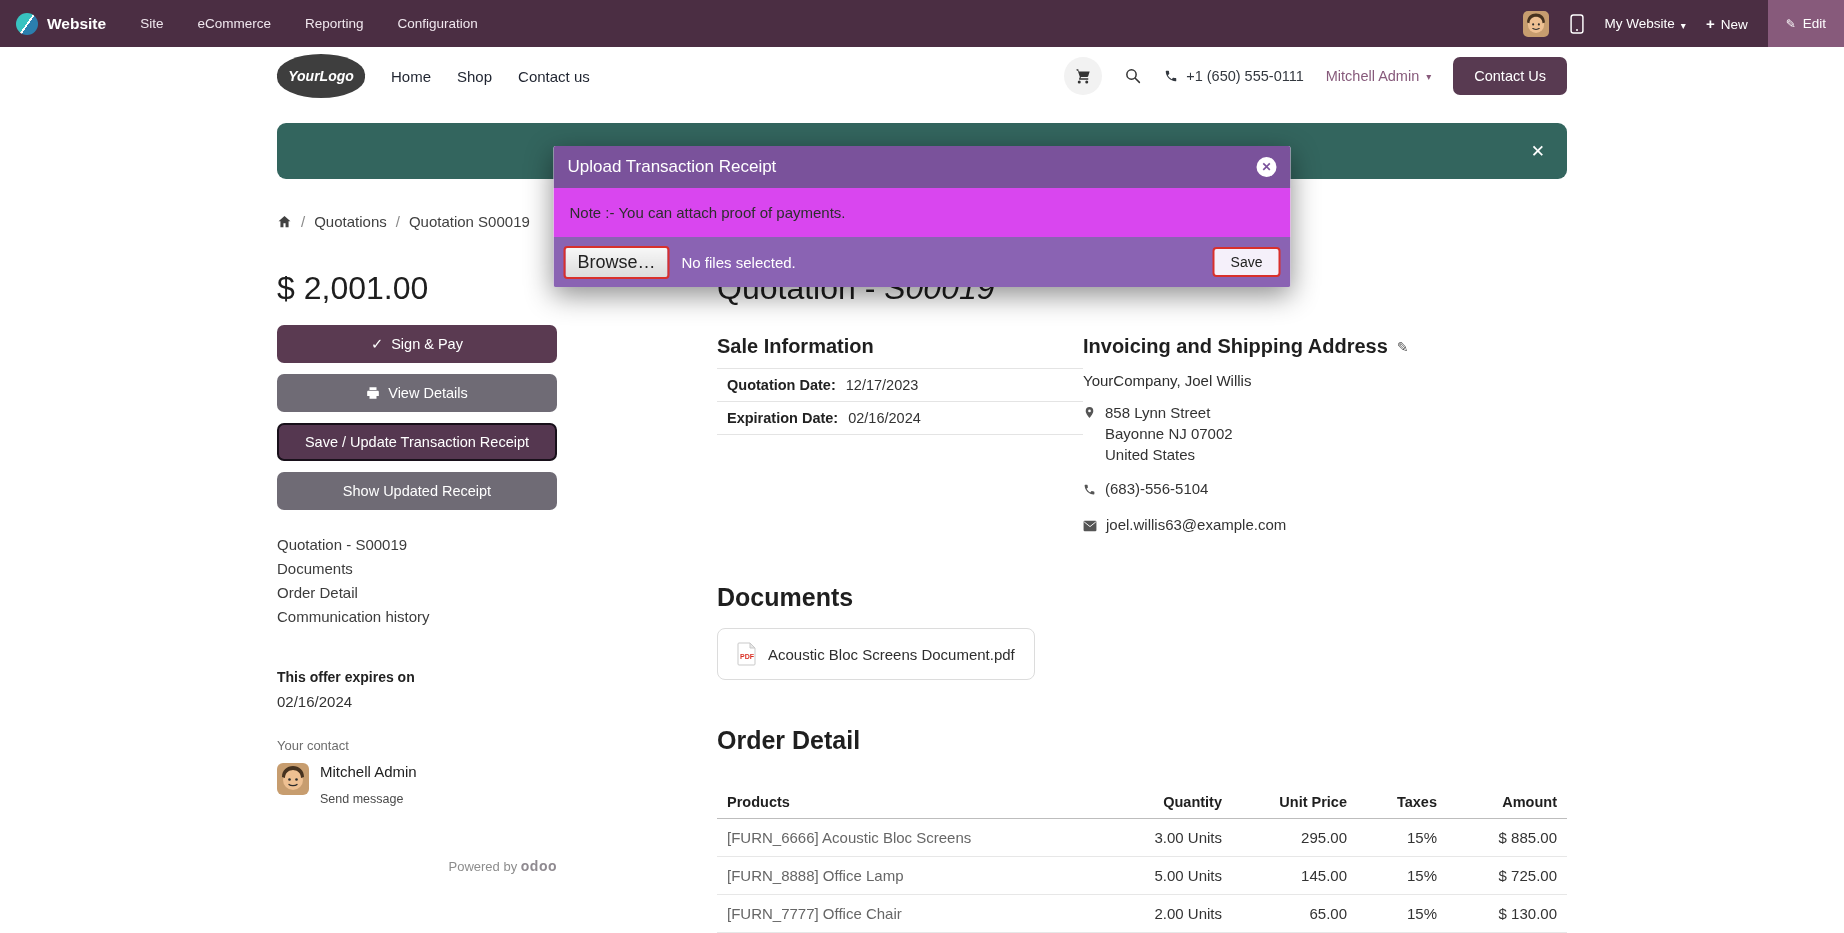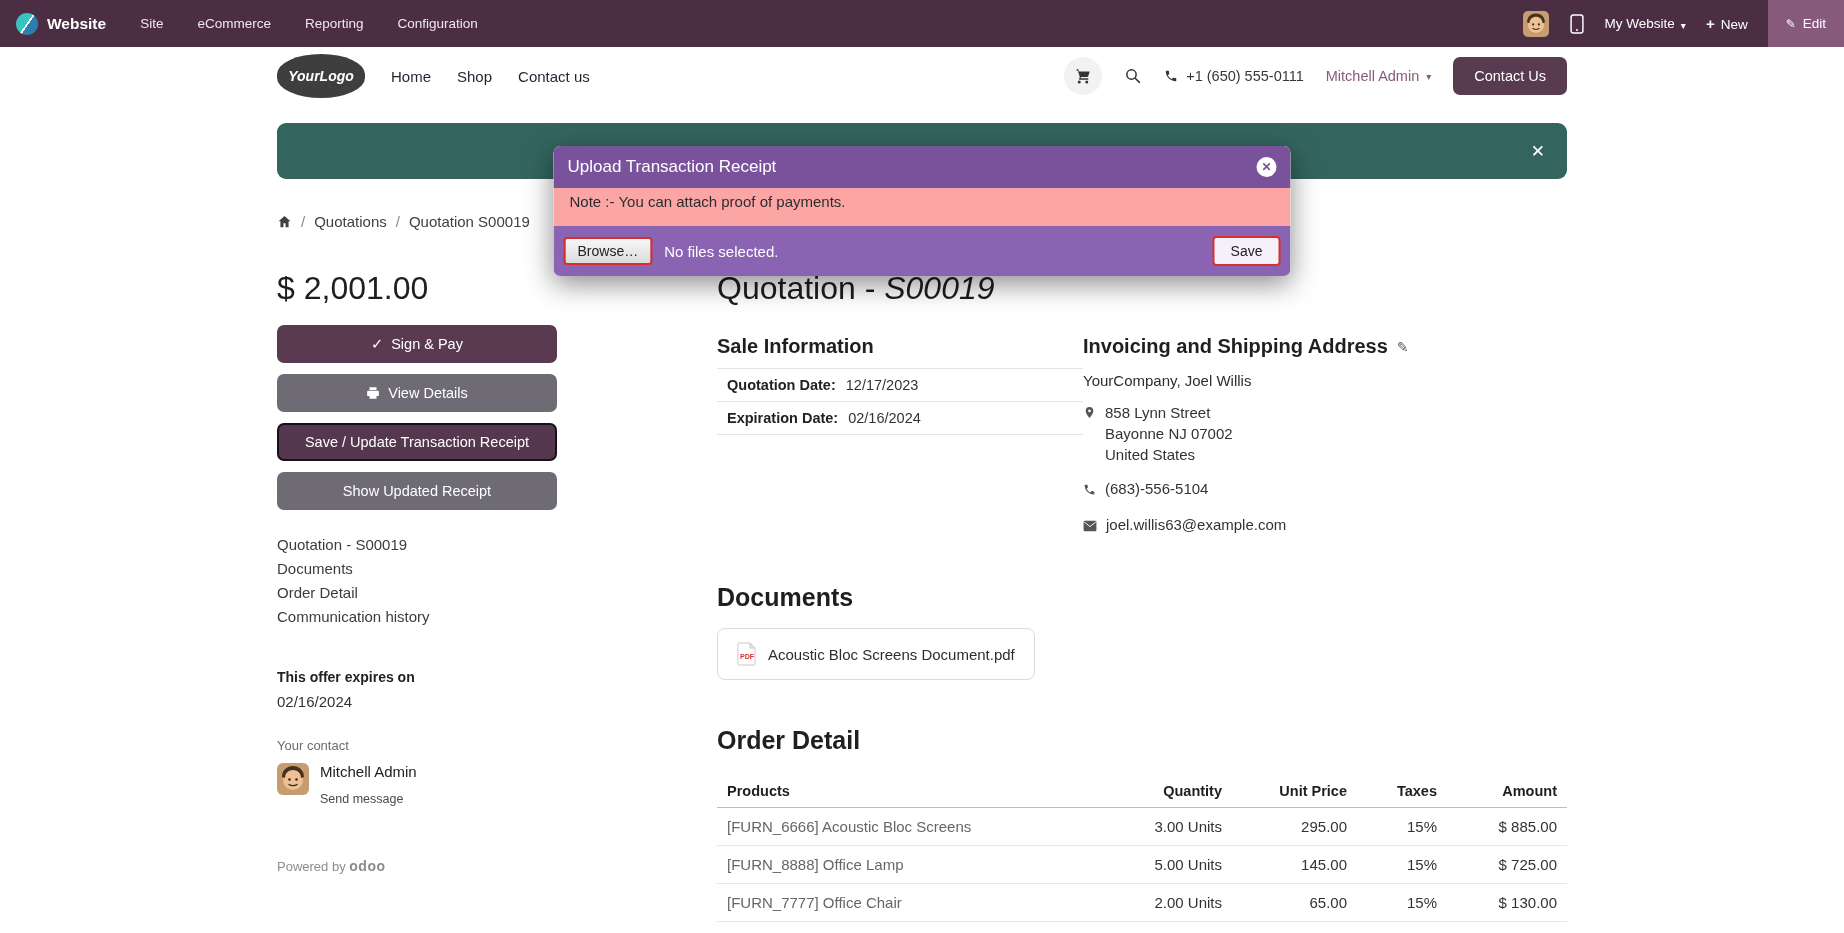--- a/index.html
+++ b/index.html
@@ -61,21 +61,21 @@
   .side-links a { cursor:pointer; }
   .expires { margin-top:44px; }
   .expires-label { font-size:14px; font-weight:bold; color:#222; }
   .expires-date { margin-top:8px; font-size:15px; color:#333; }
   .contact-block { margin-top:28px; }
   .contact-label { font-size:13px; color:#6d6d6d; }
   .contact-row { margin-top:10px; display:flex; gap:11px; align-items:flex-start; }
   .avatar-md { width:32px; height:32px; border-radius:6px; overflow:hidden; flex:none; }
   .contact-name { font-size:15px; color:#222; }
   .send-msg { display:block; margin-top:12px; font-size:12.5px; color:#4a4a4a; cursor:pointer; }
-  .powered { margin-top:52px; text-align:left; font-size:13px; color:#8d8d8d; }
+  .powered { margin-top:52px; text-align:right; font-size:13px; color:#8d8d8d; }
   .odoo-logo { font-weight:bold; color:#8f8a90; font-size:14px; letter-spacing:.5px; }
 
   
   .page-title { font-size:32px; font-weight:400; color:#1d1d1d; margin-bottom:28px; }
   .page-title .ref { font-style:italic; }
   .section-sm { font-size:20px; font-weight:bold; color:#1f1f1f; }
   .section-lg { font-size:25px; font-weight:bold; color:#1f1f1f; }
   .info-cols { display:flex; }
   .sale-col { width:366px; flex:none; }
   .addr-col { flex:1; }
@@ -84,36 +84,36 @@
   .info-row:first-child { border-top:1px solid #e4e4e4; }
   .info-row .lbl { font-weight:bold; color:#222; margin-right:10px; }
   .addr-head { display:flex; align-items:center; gap:9px; }
   .pencil-dark { font-size:14px; color:#555; cursor:pointer; }
   .addr-company { margin-top:14px; font-size:15px; color:#2e2e2e; }
   .addr-row { margin-top:13px; display:flex; gap:9px; font-size:15px; color:#333; line-height:21px; }
   .addr-row .ic { flex:none; margin-top:2px; }
   .docs { margin-top:46px; }
   .doc-card { margin-top:16px; display:inline-flex; align-items:center; gap:11px; padding:13px 19px; border:1px solid #dcdcdc; border-radius:8px; font-size:15px; color:#2e2e2e; cursor:pointer; background:#fff; }
   .order { margin-top:46px; }
-  .order-table { margin-top:20px; width:100%; border-collapse:collapse; }
+  .order-table { margin-top:31px; width:100%; border-collapse:collapse; }
   .order-table th { font-size:14.5px; color:#1f1f1f; text-align:right; padding:8px 10px; border-bottom:1px solid #bdbdbd; }
   .order-table th:first-child { text-align:left; }
   .order-table td { font-size:15px; padding:10px 10px; border-bottom:1px solid #e7e7e7; text-align:right; color:#333; }
   .order-table td.prod { text-align:left; color:#666; }
   .summary-row { display:flex; justify-content:flex-end; align-items:center; padding:13px 10px 0; }
   .summary-label { font-weight:bold; font-size:15px; color:#1f1f1f; }
   .summary-amount { width:220px; text-align:right; font-size:15px; color:#333; }
 
   
-  .modal { position:absolute; top:146px; left:50%; transform:translateX(-50%); width:737px; z-index:50; border-radius:7px; overflow:hidden; box-shadow:0 8px 28px rgba(0,0,0,.45); background:#fff; }
+  .modal { position:absolute; top:146px; left:50%; transform:translateX(-50%); width:737px; z-index:50; border-radius:2px; overflow:hidden; box-shadow:0 8px 28px rgba(0,0,0,.45); background:#fff; }
   .modal-header { height:42px; background:#7a529b; color:#fff; display:flex; align-items:center; justify-content:space-between; padding:0 14px; font-size:17px; }
   .modal-close { width:20px; height:20px; border-radius:50%; background:#fff; color:#7a529b; display:flex; align-items:center; justify-content:center; font-size:12px; font-weight:bold; cursor:pointer; }
-  .modal-body { padding:5px 16px 16px; font-size:15px; color:#2d2d2d; background:#fca5a5; }
+  .modal-body { padding:16px 16px 16px; font-size:15px; color:#2d2d2d; background:#d946ef; }
   .modal-footer { height:50px; background:#8a63b3; display:flex; align-items:center; padding:0 10px; }
-  .browse-btn { font-family:inherit; font-size:14px; color:#222; background:linear-gradient(#f7f7f7,#dcdcdc); border:2px solid #d9302c; border-radius:4px; padding:4px 12px; cursor:pointer; }
+  .browse-btn { font-family:inherit; font-size:18px; color:#222; background:linear-gradient(#f7f7f7,#dcdcdc); border:2px solid #d9302c; border-radius:4px; padding:4px 12px; cursor:pointer; }
   .file-status { color:#fff; font-size:15px; margin-left:12px; }
   .save-btn { margin-left:auto; font-family:inherit; font-size:14px; color:#222; background:#f5f0fa; border:2px solid #d9302c; border-radius:4px; padding:5px 16px; cursor:pointer;text-align:right; }
 </style>
 </head>
 <body>
 
 <header class="topbar">
   <div class="brand">
     <span class="brand-icon"></span>
     <span>Website</span>

